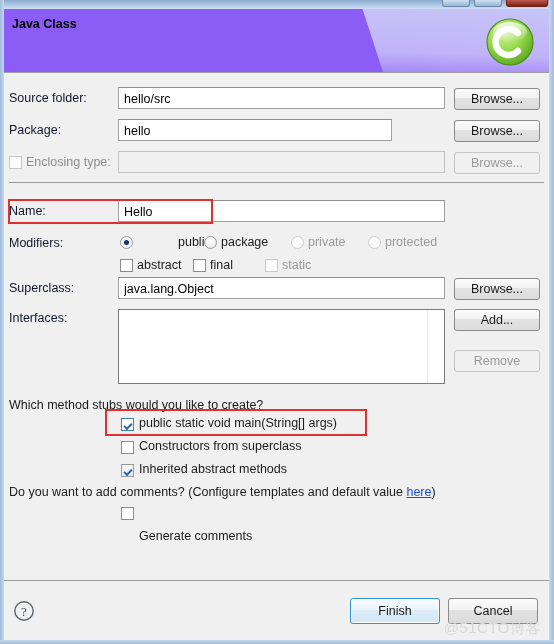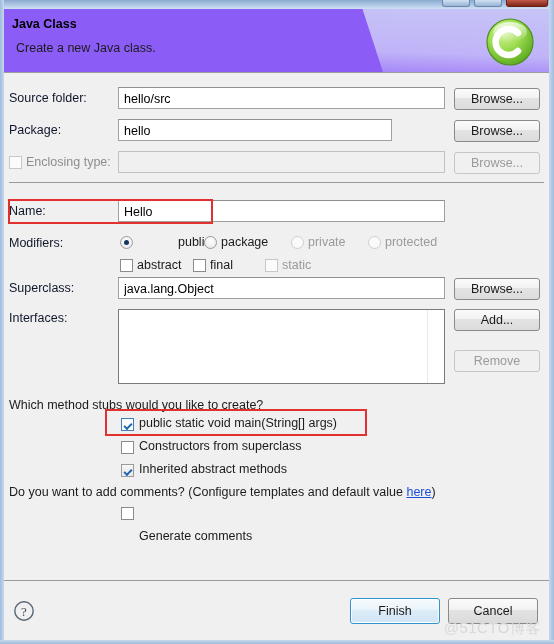--- a/index.html
+++ b/index.html
@@ -338,21 +338,20 @@
 
   <div class="titlebar-buttons">
     <div class="tb-btn"></div>
     <div class="tb-btn"></div>
     <div class="tb-btn close"></div>
   </div>
 
   <div class="header">
     <div class="header-sheen"></div>
     <div class="header-title">Java Class</div>
-    <div class="header-sub">Create a new Java class.</div>
     <div class="header-icon">
       <svg width="50" height="50" viewBox="0 0 50 50">
         <defs>
           <radialGradient id="gball" cx="38%" cy="30%" r="75%">
             <stop offset="0%" stop-color="#d9f3a8"></stop>
             <stop offset="45%" stop-color="#9ede52"></stop>
             <stop offset="100%" stop-color="#5aa81f"></stop>
           </radialGradient>
           <linearGradient id="ggloss" x1="0" y1="0" x2="0" y2="1">
             <stop offset="0%" stop-color="#ffffff" stop-opacity="0.75"></stop>

